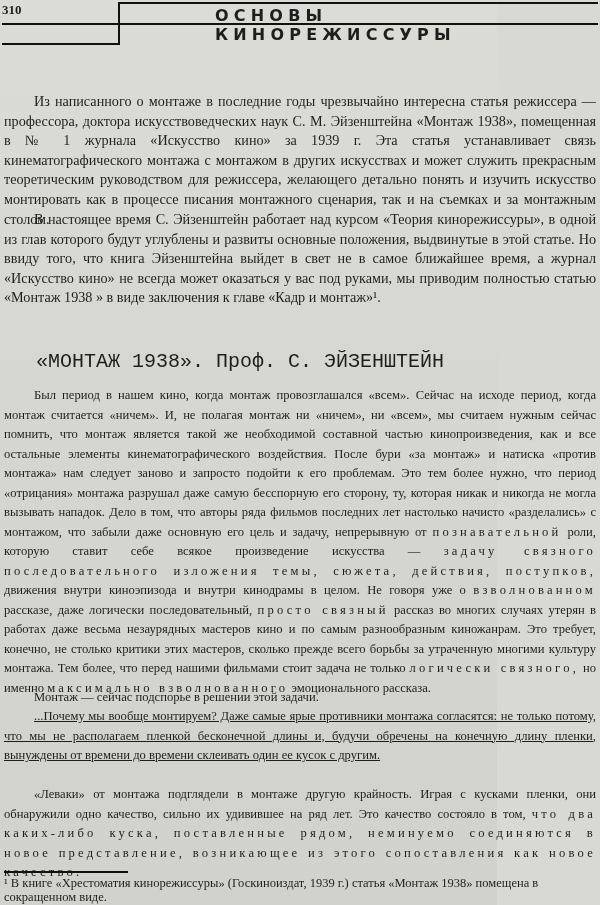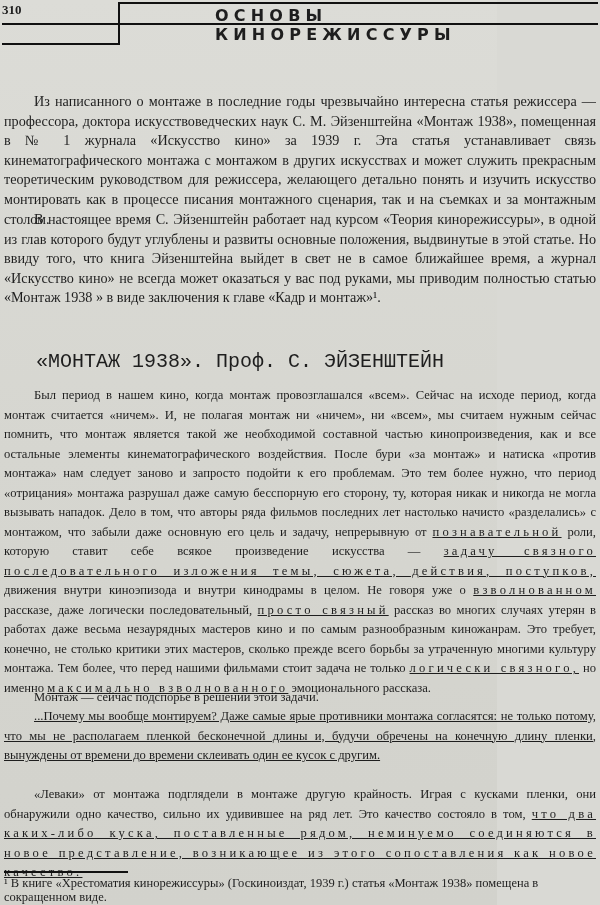--- a/index.html
+++ b/index.html
@@ -20,21 +20,21 @@
   .h-section { position: absolute; left: 4px; top: 67px; font-family: "DejaVu Sans", sans-serif;
     font-size: 14.5px; font-weight: bold; letter-spacing: 0.3px; }
   .h-article { position: absolute; left: 4px; top: 350px; font-family: Liberation Mono, monospace;
     font-size: 20px; margin-left: 32px; }
   .para { position: absolute; left: 4px; width: 592px; text-align: justify; }
   .p1 { font-size: 14.2px; line-height: 19.6px; }
   .p2 { font-size: 12.6px; line-height: 19.5px; }
   .indent { text-indent: 30px; }
   .footnote-rule { position: absolute; left: 4px; top: 871px; width: 124px; height: 2px; background: #111; }
   .footnote { position: absolute; left: 4px; top: 876px; width: 596px; font-size: 12.5px; line-height: 14px; }
-  .sp { letter-spacing: 3.2px; text-decoration: underline; }
+  .sp { letter-spacing: 3.2px; }
 </style>
 </head>
 <body>
 
 <div class="page">
 
   <div class="page-number">310</div>
   <div class="hdr-line" style="left:2px; top:23px; width:116px;"></div>
   <div class="hdr-line" style="left:2px; top:43px; width:118px;"></div>
   <div class="hdr-vline" style="left:118px; top:2px; height:43px;"></div>

